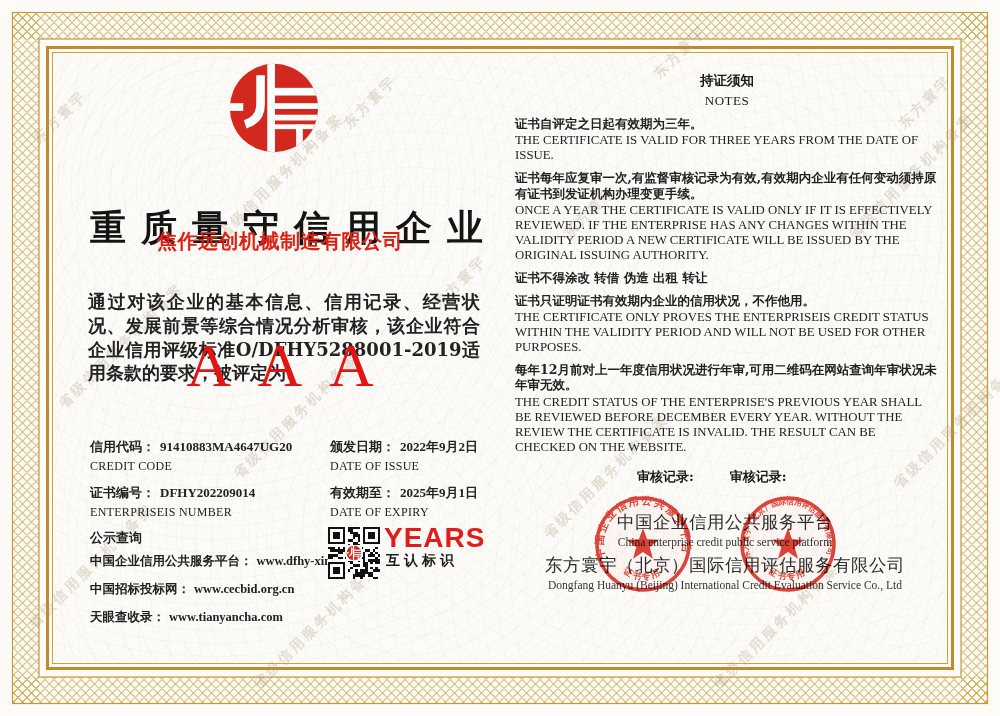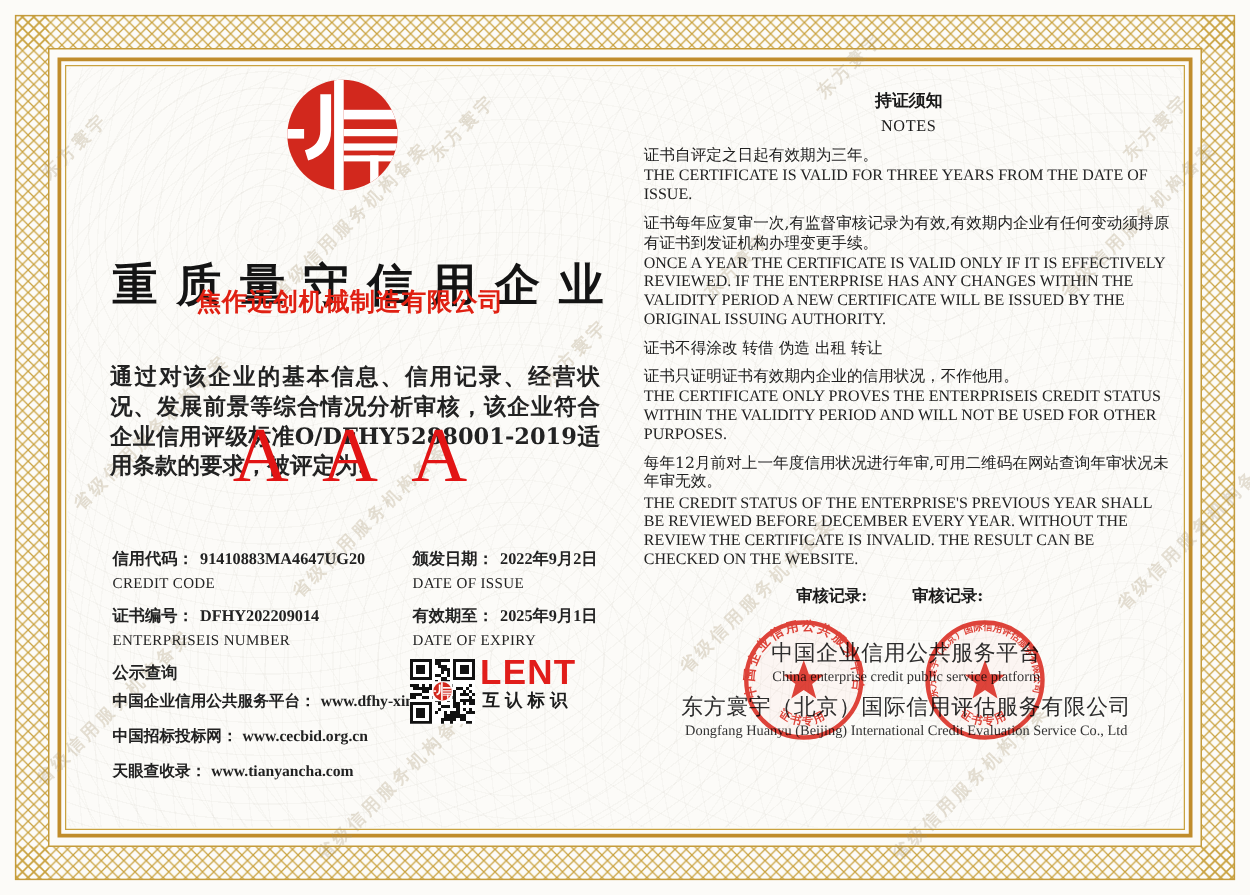--- a/index.html
+++ b/index.html
@@ -43,21 +43,21 @@
   .lk0{top:553px}.lk1{top:581px}.lk2{top:609px}
   .qr-wrap{position:absolute;left:328px;top:527px;width:52px;height:52px;}
   .qr-center{position:absolute;left:18px;top:18px;width:16px;height:16px;background:#fff;}
   .cnmk{position:absolute;left:384px;top:522px;font-size:28px;font-weight:bold;color:#E11D1A;letter-spacing:1px;}
   .cnmk-cap{position:absolute;left:386px;top:552px;font-family:"DejaVu Serif",serif;font-weight:bold;
       font-size:14px;letter-spacing:4px;color:#1b1b1b;}
   
   .notes{position:absolute;left:515px;top:72px;width:424px;}
   .notes-title{text-align:center;font-family:"DejaVu Serif",serif;font-weight:bold;font-size:13.5px;}
   .notes-sub{text-align:center;font-family:"Liberation Serif",serif;font-size:13px;margin-top:3px;letter-spacing:.5px;}
-  .note-cn{margin-top:7px;font-family:"DejaVu Serif",serif;font-weight:normal;font-size:12.5px;line-height:1.22;color:#222;}
+  .note-cn{margin-top:7px;font-family:"DejaVu Serif",serif;font-weight:bold;font-size:12.5px;line-height:1.22;color:#222;}
   .note-en{margin-top:2px;font-family:"Liberation Serif",serif;font-size:12.8px;line-height:1.18;color:#222;}
   .review-row{position:absolute;left:637px;top:468px;display:flex;gap:36px;
       font-family:"DejaVu Serif",serif;font-weight:bold;font-size:13px;}
   
   .issuer{position:absolute;left:500px;top:510px;width:450px;text-align:center;z-index:2;}
   .issuer-cn{font-size:17.5px;color:#2d2d2d;letter-spacing:.5px;}
   .issuer-en{font-family:"Liberation Serif",serif;font-size:11.5px;color:#333;margin-top:2px;}
   .issuer-cn.second{margin-top:5px;}
   .stamp{position:absolute;width:100px;height:100px;z-index:3;opacity:.88;mix-blend-mode:multiply;}
   .st0{left:593px;top:494px}.st1{left:738px;top:494px}
@@ -283,21 +283,21 @@
         <rect x="1" y="15" width="5" height="5" fill="#fff"></rect>
         <rect x="2" y="16" width="3" height="3" fill="#111"></rect>
       </svg>
     <div class="qr-center">
       <svg width="16" height="16" viewBox="0 0 100 100" style="color:#D2281D">
         <circle cx="50" cy="50" r="50" fill="#fff"></circle>
         <use href="#emblem" width="100" height="100"></use>
       </svg>
     </div>
   </div>
-  <div class="cnmk">LENT</div>
+  <div class="cnmk">YEARS</div>
   <div class="cnmk-cap">互认标识</div>
 
   <div class="notes">
     <div class="notes-title">持证须知</div>
     <div class="notes-sub">NOTES</div>
 
     <div class="note-cn">证书自评定之日起有效期为三年。</div>
     <div class="note-en">THE CERTIFICATE IS VALID FOR THREE YEARS FROM THE DATE OF ISSUE.</div>
     <div class="note-cn">证书每年应复审一次,有监督审核记录为有效,有效期内企业有任何变动须持原有证书到发证机构办理变更手续。</div>
     <div class="note-en">ONCE A YEAR THE CERTIFICATE IS VALID ONLY IF IT IS EFFECTIVELY REVIEWED. IF THE ENTERPRISE HAS ANY CHANGES WITHIN THE VALIDITY PERIOD A NEW CERTIFICATE WILL BE ISSUED BY THE ORIGINAL ISSUING AUTHORITY.</div>

